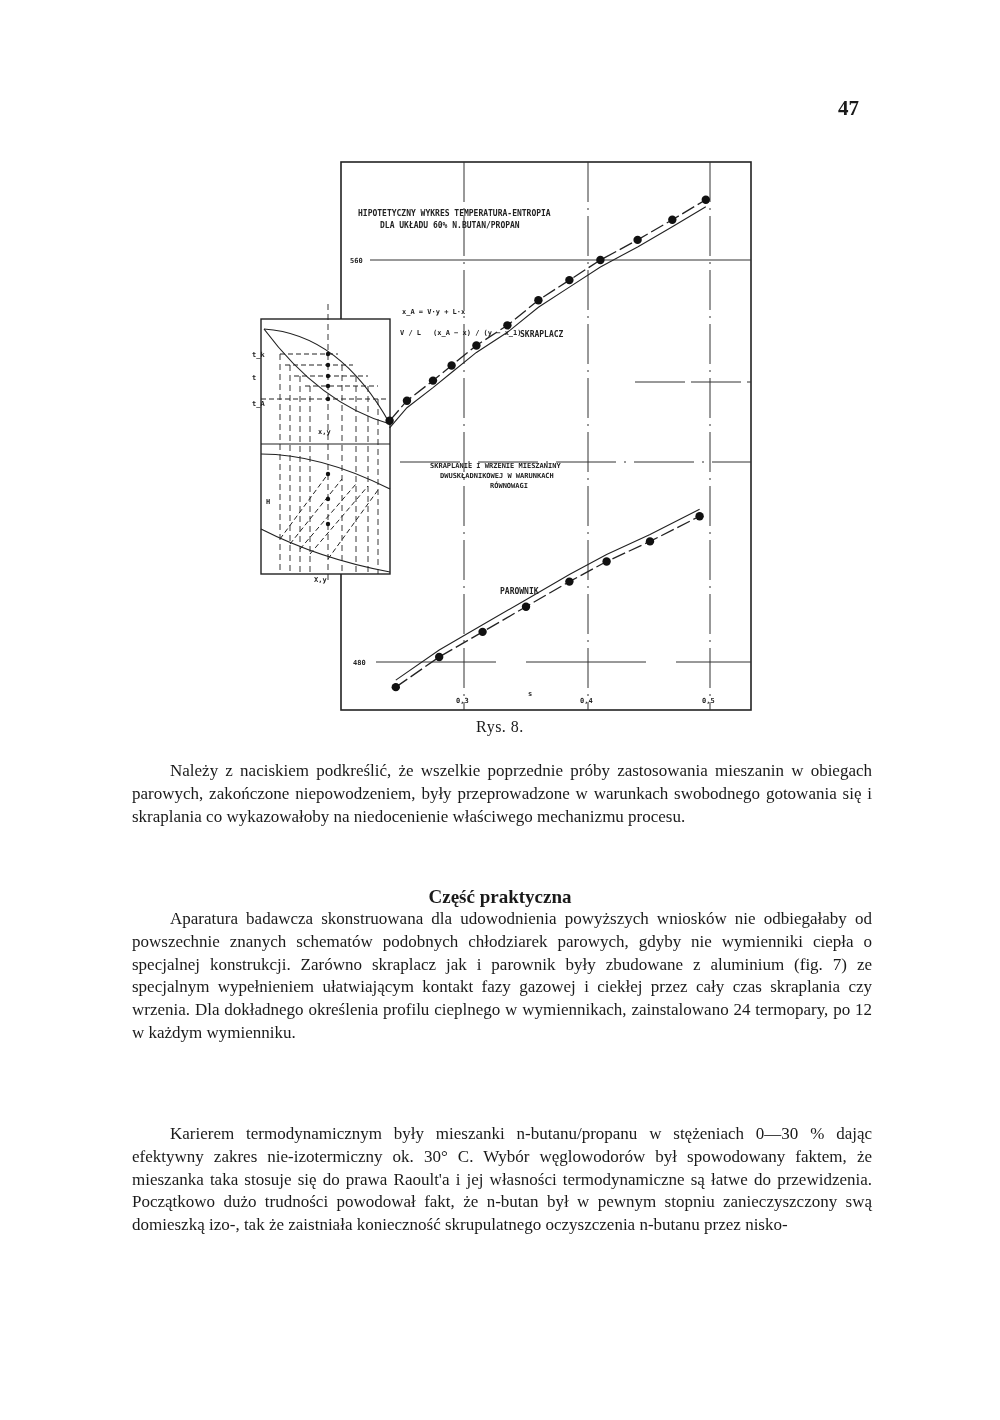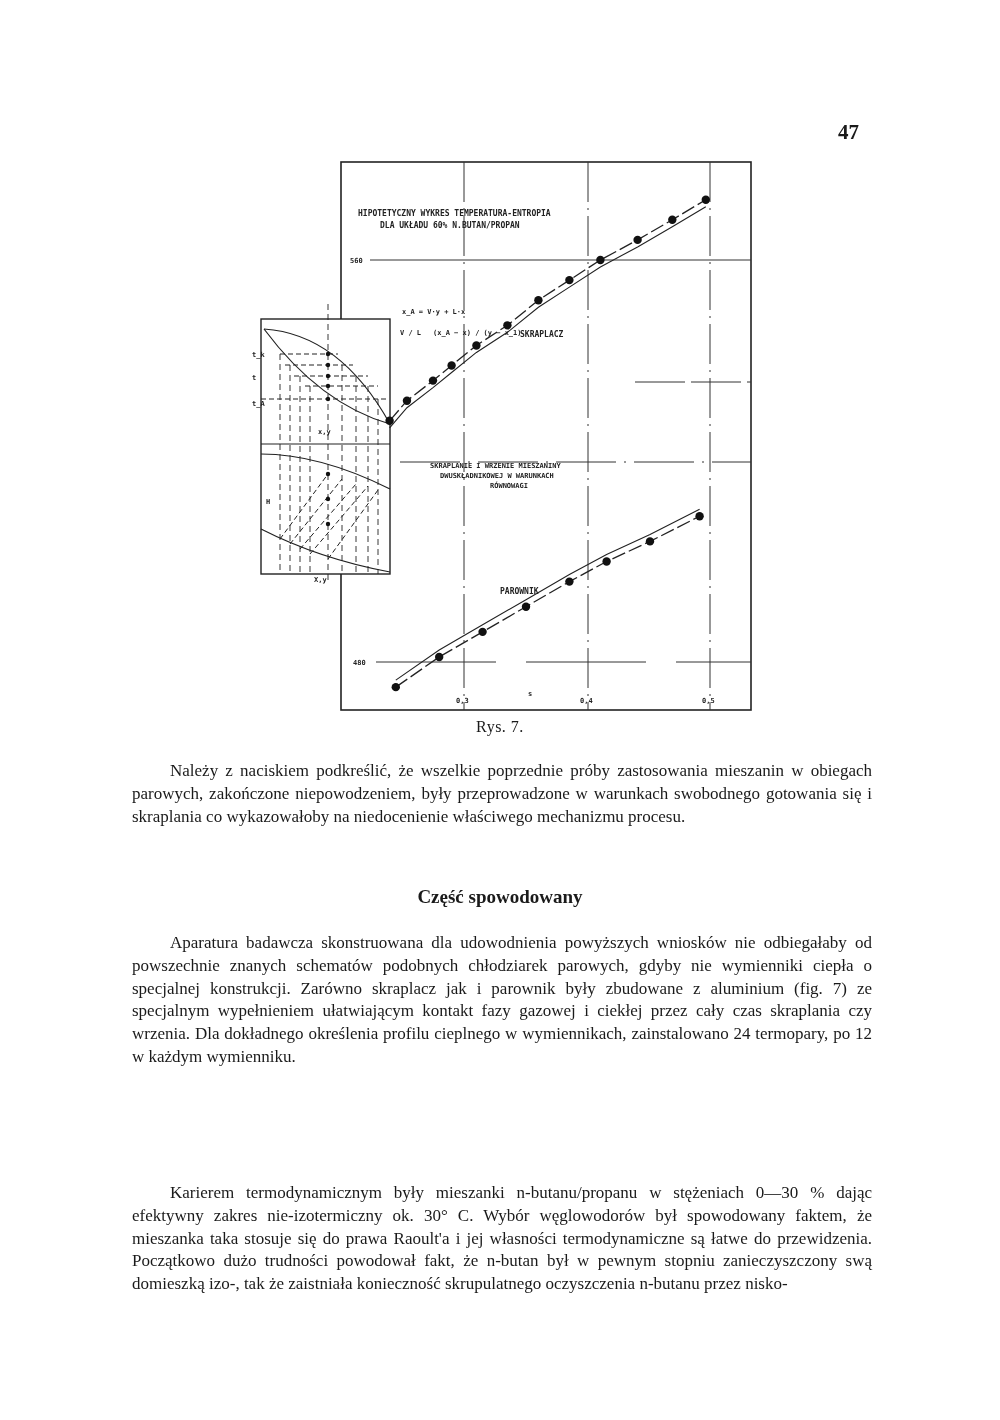--- a/index.html
+++ b/index.html
@@ -1,27 +1,27 @@
 <!DOCTYPE html>
 <html><head>
 <meta charset="utf-8">
 <style>
   html, body { margin: 0; padding: 0; background: #ffffff; }
   body { width: 1000px; height: 1420px; position: relative; overflow: hidden; font-family: "Liberation Serif", "DejaVu Serif", serif; color: #1a1a1a; }
-  .page-number { position: absolute; left: 838px; top: 96px; font-size: 21px; font-weight: bold; margin-top: 24px; }
+  .page-number { position: absolute; left: 838px; top: 96px; font-size: 21px; font-weight: bold; }
   .figure { position: absolute; left: 250px; top: 154px; width: 510px; height: 570px; }
   .figure svg { width: 510px; height: 570px; display: block; }
   .fig-text { font-family: "DejaVu Sans Mono", "Liberation Mono", monospace; font-size: 8px; font-weight: bold; fill: #222; }
   .fig-small { font-family: "DejaVu Sans Mono", "Liberation Mono", monospace; font-size: 7px; font-weight: bold; fill: #222; }
   .caption { position: absolute; left: 0; width: 1000px; top: 718px; text-align: center; font-size: 16px; letter-spacing: 0.5px; }
   .body-text { position: absolute; left: 132px; width: 740px; font-size: 17px; line-height: 22.8px; text-align: justify; }
   .para1 { top: 760px; }
   .heading { position: absolute; left: 0; width: 1000px; top: 886px; text-align: center; font-size: 19px; font-weight: bold; }
-  .para2 { top: 932px; }
-  .para3 { top: 1182px; }
+  .para2 { top: 908px; }
+  .para3 { top: 1123px; }
   .body-text p { margin: 0; text-indent: 38px; }
 </style>
 </head>
 <body>
 
 <div class="page-number">47</div>
 
 <div class="figure">
   <svg id="fig" viewBox="0 0 510 570" xmlns="http://www.w3.org/2000/svg">
 
@@ -133,27 +133,27 @@
         <circle cx="232.60000000000002" cy="477.85" r="4.2" fill="#111"></circle>
         <circle cx="276" cy="452.725" r="4.2" fill="#111"></circle>
         <circle cx="319.40000000000003" cy="427.6" r="4.2" fill="#111"></circle>
         <circle cx="356.6" cy="407.5" r="4.2" fill="#111"></circle>
         <circle cx="400" cy="387.4" r="4.2" fill="#111"></circle>
         <circle cx="449.6" cy="362.275" r="4.2" fill="#111"></circle>
       </g>
   </svg>
 </div>
 
-<div class="caption">Rys. 7.</div>
+<div class="caption">Rys. 8.</div>
 
 <div class="body-text para1">
   <p>Należy z naciskiem podkreślić, że wszelkie poprzednie próby zastosowania mieszanin w obiegach parowych, zakończone niepowodzeniem, były przeprowadzone w warunkach swobodnego gotowania się i skraplania co wykazowałoby na niedocenienie właściwego mechanizmu procesu.</p>
 </div>
 
-<div class="heading">Część spowodowany</div>
+<div class="heading">Część praktyczna</div>
 
 <div class="body-text para2">
   <p>Aparatura badawcza skonstruowana dla udowodnienia powyższych wniosków nie odbiegałaby od powszechnie znanych schematów podobnych chłodziarek parowych, gdyby nie wymienniki ciepła o specjalnej konstrukcji. Zarówno skraplacz jak i parownik były zbudowane z aluminium (fig. 7) ze specjalnym wypełnieniem ułatwiającym kontakt fazy gazowej i ciekłej przez cały czas skraplania czy wrzenia. Dla dokładnego określenia profilu cieplnego w wymiennikach, zainstalowano 24 termopary, po 12 w każdym wymienniku.</p>
 </div>
 
 <div class="body-text para3">
   <p>Karierem termodynamicznym były mieszanki n-butanu/propanu w stężeniach 0—30 % dając efektywny zakres nie-izotermiczny ok. 30° C. Wybór węglowodorów był spowodowany faktem, że mieszanka taka stosuje się do prawa Raoult'a i jej własności termodynamiczne są łatwe do przewidzenia. Początkowo dużo trudności powodował fakt, że n-butan był w pewnym stopniu zanieczyszczony swą domieszką izo-, tak że zaistniała konieczność skrupulatnego oczyszczenia n-butanu przez nisko-</p>
 </div>
 
 </body></html>

